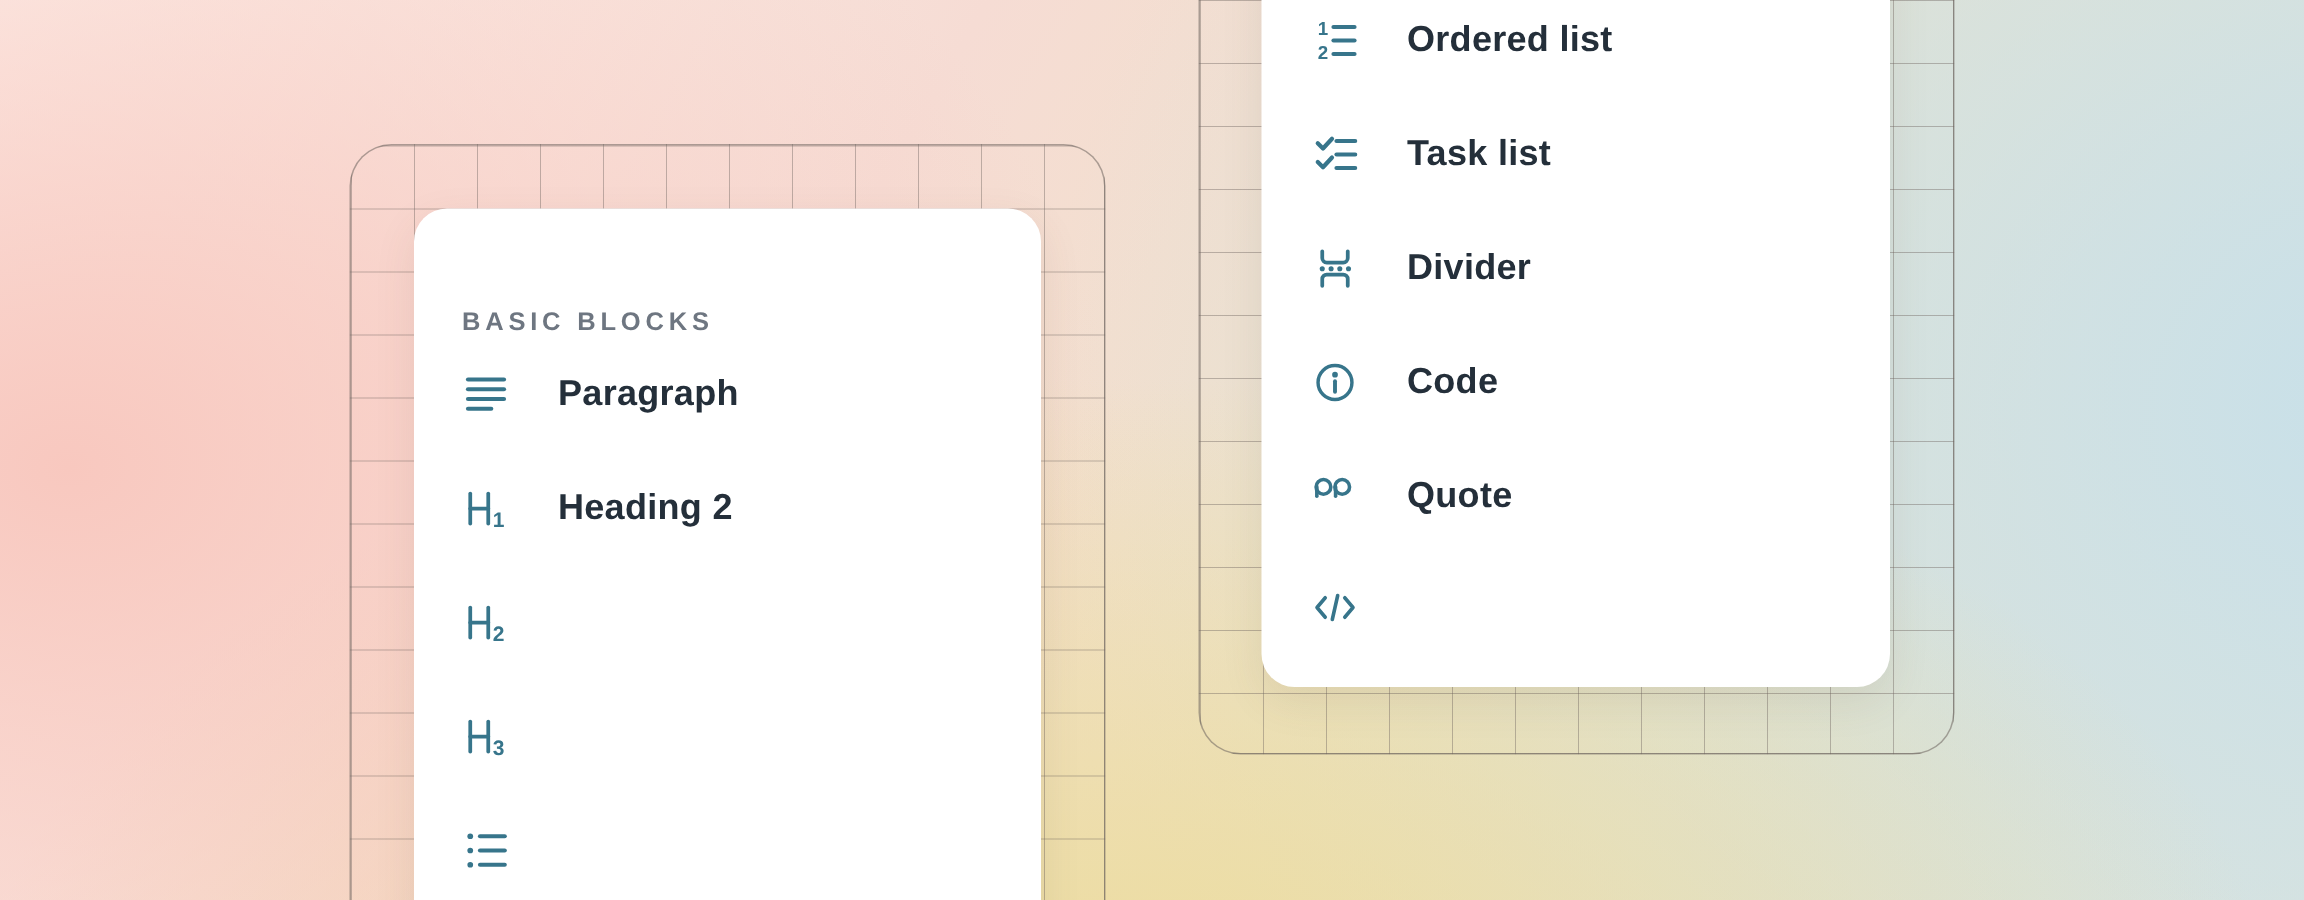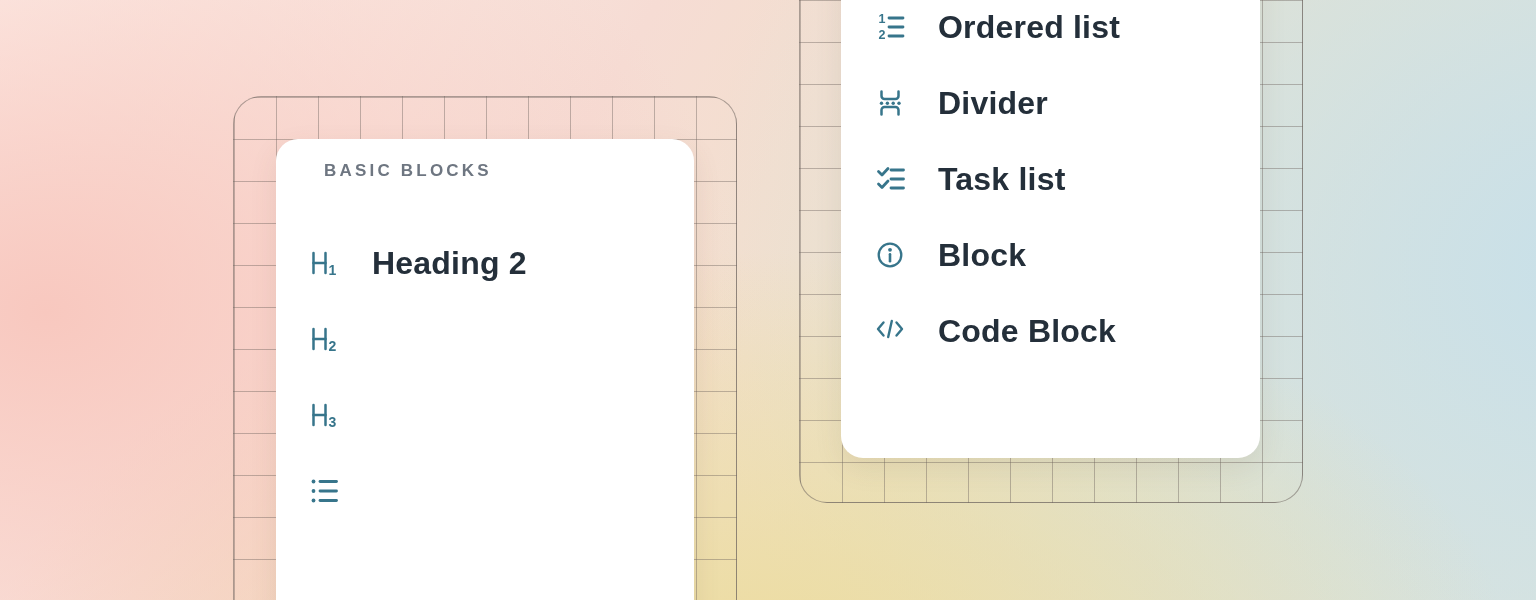--- a/index.html
+++ b/index.html
@@ -34,23 +34,23 @@
   .card{
     position:absolute;
     background:var(--card-background);
     border-radius:22px;
     box-shadow:0 10px 28px rgba(100,80,60,0.10);
   }
   .card-left{left:276px;top:139px;width:418px;height:500px;}
   .card-right{left:841px;top:-60px;width:419px;height:518px;}
   .section-head{
     height:86px;
-    padding:22px 0 0 48px;
+    padding:22px 0 0 32px;
     display:flex;
-    align-items:flex-start;
+    align-items:flex-end;
   }
   .section-title{
     font-size:17px;
     font-weight:700;
     letter-spacing:3.2px;
     color:var(--section-title-text);
   }
   .menu{display:flex;flex-direction:column;}
   .card-right .menu{padding-top:49px;}
   .item{
@@ -68,39 +68,50 @@
     display:flex;align-items:center;justify-content:center;
   }
   .icon svg{display:block;width:30px;height:30px;}
   .icon text{
     font-family:"Liberation Sans","DejaVu Sans",sans-serif;
     font-weight:700;
     fill:currentColor;
   }
   .label{
     margin-left:33px;
-    font-size:32px;
+    font-size:24px;
     font-weight:700;
     color:var(--label-text);
     letter-spacing:0.2px;
     white-space:nowrap;
   }
 </style>
 </head>
 <body>
 
 <div class="grid-panel grid-left"></div>
 <div class="grid-panel grid-right"></div>
 
 <div class="card card-left">
   <div class="section-head">
     <span class="section-title">BASIC BLOCKS</span>
   </div>
   <div class="menu">
 
+    <div class="item">
+      <span class="icon">
+        <svg viewBox="0 0 30 30" fill="none" stroke="currentColor" stroke-width="2.8" stroke-linecap="round">
+          <line x1="3" y1="5" x2="27" y2="5"></line>
+          <line x1="3" y1="11.5" x2="27" y2="11.5"></line>
+          <line x1="3" y1="18" x2="27" y2="18"></line>
+          <line x1="3" y1="24.5" x2="18.5" y2="24.5"></line>
+        </svg>
+      </span>
+      <span class="label">Paragraph</span>
+    </div>
 
     <div class="item">
       <span class="icon">
         <svg viewBox="0 0 30 30" fill="none" stroke="currentColor" stroke-width="2.5" stroke-linecap="round">
           <line x1="4.5" y1="5" x2="4.5" y2="25"></line>
           <line x1="16.5" y1="5" x2="16.5" y2="25"></line>
           <line x1="4.5" y1="15" x2="16.5" y2="15"></line>
           <text x="19.5" y="27" font-size="14" stroke="none">1</text>
         </svg>
       </span>
@@ -156,62 +167,72 @@
           <line x1="14" y1="6" x2="28" y2="6"></line>
           <line x1="14" y1="15" x2="28" y2="15"></line>
           <line x1="14" y1="24" x2="28" y2="24"></line>
         </svg>
       </span>
       <span class="label">Ordered list</span>
     </div>
 
     <div class="item">
       <span class="icon">
+        <svg viewBox="0 0 30 30" fill="none" stroke="currentColor" stroke-width="2.8" stroke-linecap="round" stroke-linejoin="round">
+          <polyline points="3.5,7.5 7,11 13,4.5"></polyline>
+          <polyline points="3.5,20 7,23.5 13,17"></polyline>
+          <line x1="16" y1="6" x2="28.5" y2="6"></line>
+          <line x1="16" y1="15" x2="28.5" y2="15"></line>
+          <line x1="16" y1="24" x2="28.5" y2="24"></line>
+        </svg>
+      </span>
+      <span class="label">Task list</span>
+    </div>
+
+    <div class="item">
+      <span class="icon">
         <svg viewBox="0 0 30 30" fill="none" stroke="currentColor" stroke-width="2.5" stroke-linecap="round">
           <path d="M6.5 3.5 V8 a3 3 0 0 0 3 3 h11 a3 3 0 0 0 3 -3 V3.5"></path>
           <circle cx="6.5" cy="15.2" r="1.7" fill="currentColor" stroke="none"></circle>
           <circle cx="12.4" cy="15.2" r="1.7" fill="currentColor" stroke="none"></circle>
           <circle cx="18.2" cy="15.2" r="1.7" fill="currentColor" stroke="none"></circle>
           <circle cx="24" cy="15.2" r="1.7" fill="currentColor" stroke="none"></circle>
           <path d="M6.5 26.5 V22 a3 3 0 0 1 3 -3 h11 a3 3 0 0 1 3 3 v4.5"></path>
         </svg>
       </span>
       <span class="label">Divider</span>
     </div>
 
     <div class="item">
       <span class="icon">
-        <svg viewBox="0 0 30 30" fill="none" stroke="currentColor" stroke-width="2.8" stroke-linecap="round" stroke-linejoin="round">
-          <polyline points="3.5,7.5 7,11 13,4.5"></polyline>
-          <polyline points="3.5,20 7,23.5 13,17"></polyline>
-          <line x1="16" y1="6" x2="28.5" y2="6"></line>
-          <line x1="16" y1="15" x2="28.5" y2="15"></line>
-          <line x1="16" y1="24" x2="28.5" y2="24"></line>
-        </svg>
-      </span>
-      <span class="label">Task list</span>
-    </div>
-
-    <div class="item">
-      <span class="icon">
         <svg viewBox="0 0 30 30" fill="none" stroke="currentColor" stroke-width="2.3" stroke-linecap="round">
           <circle cx="15" cy="15" r="11.3"></circle>
           <circle cx="15" cy="9.8" r="1.9" fill="currentColor" stroke="none"></circle>
           <line x1="15" y1="14.2" x2="15" y2="21.2" stroke-width="2.6"></line>
         </svg>
       </span>
-      <span class="label">Block</span>
-    </div>
-
+      <span class="label">Code</span>
+    </div>
+
+    <div class="item">
+      <span class="icon">
+        <svg viewBox="0 0 30 30" fill="none" stroke="currentColor" stroke-width="2.4" stroke-linecap="round">
+          <circle cx="7.3" cy="8.6" r="4.9"></circle>
+          <line x1="2.9" y1="8.6" x2="2.9" y2="14.8"></line>
+          <circle cx="19.8" cy="8.6" r="4.9"></circle>
+          <line x1="15.4" y1="8.6" x2="15.4" y2="14.8"></line>
+        </svg>
+      </span>
+      <span class="label">Quote</span>
+    </div>
 
     <div class="item">
       <span class="icon">
         <svg viewBox="0 0 30 30" fill="none" stroke="currentColor" stroke-width="2.4" stroke-linecap="round" stroke-linejoin="round">
           <polyline points="8.5,6.5 3,13 8.5,19.5"></polyline>
           <polyline points="21.5,6.5 27,13 21.5,19.5"></polyline>
           <line x1="16.8" y1="5" x2="13.2" y2="21"></line>
         </svg>
       </span>
-      <span class="label">Code Block</span>
     </div>
 
   </div>
 </div>
 
 </body></html>

